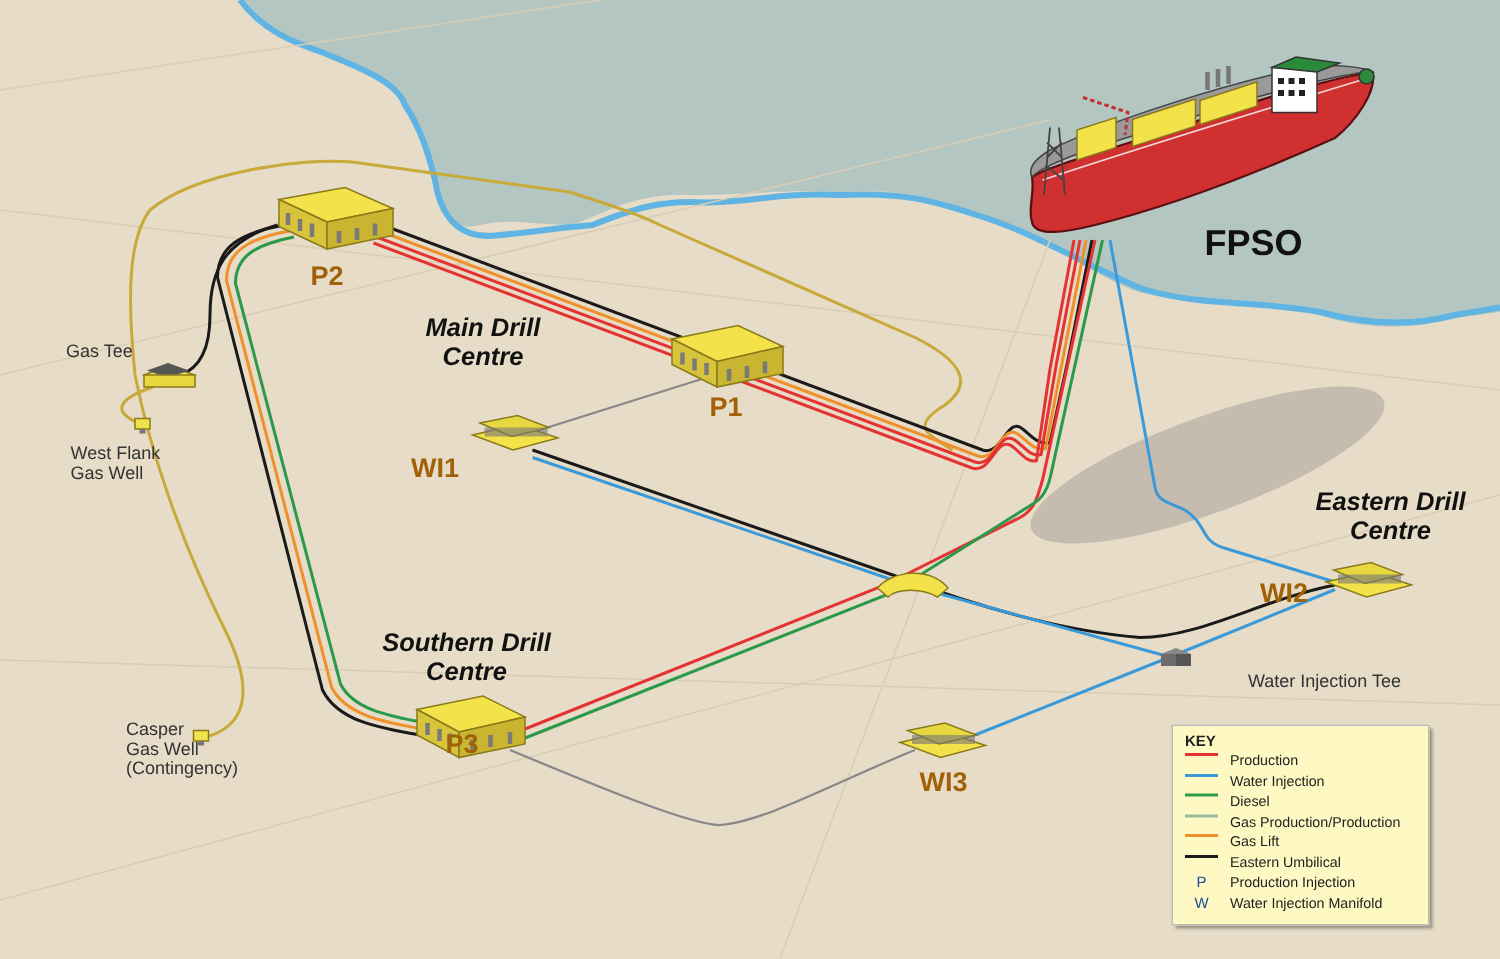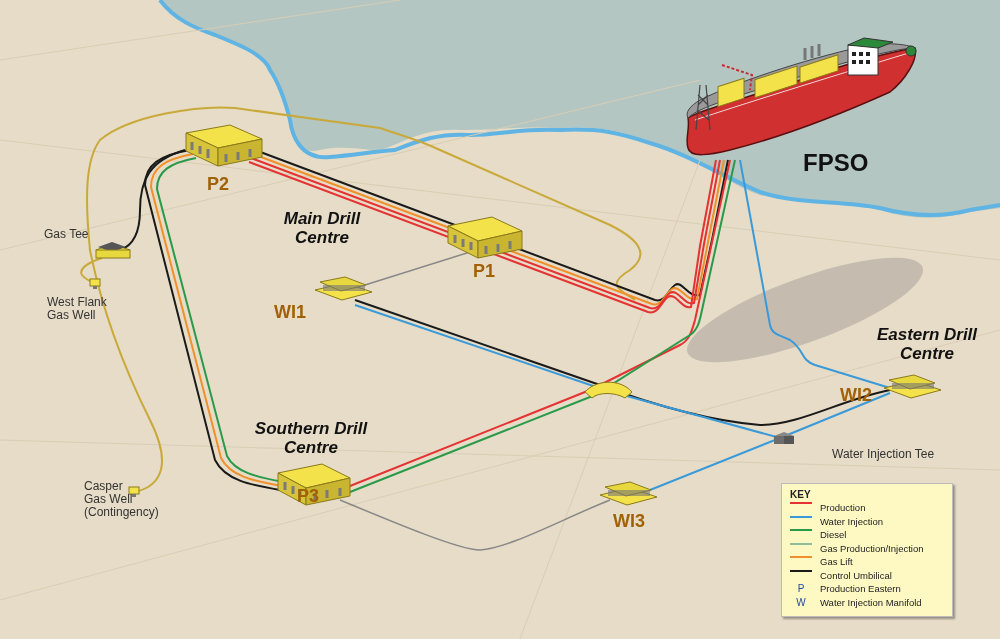--- a/index.html
+++ b/index.html
@@ -224,33 +224,33 @@
     <div class="row">
       <span class="sw" style="background:#3a9ad9"></span>
       <span>Water Injection</span>
     </div>
     <div class="row">
       <span class="sw" style="background:#2a9a4a"></span>
       <span>Diesel</span>
     </div>
     <div class="row">
       <span class="sw" style="background:#8fbf9a"></span>
-      <span>Gas Production/Injection</span>
+      <span>Gas Production/Production</span>
     </div>
     <div class="row">
       <span class="sw" style="background:#f0902a"></span>
       <span>Gas Lift</span>
     </div>
     <div class="row">
       <span class="sw" style="background:#1a1a1a"></span>
-      <span>Control Umbilical</span>
+      <span>Eastern Umbilical</span>
     </div>
     <div class="row">
       <span class="ch">P</span>
-      <span>Production Eastern</span>
+      <span>Production Injection</span>
     </div>
     <div class="row">
       <span class="ch">W</span>
       <span>Water Injection Manifold</span>
     </div>
   </div>
 
 </div>
 
 </body></html>

